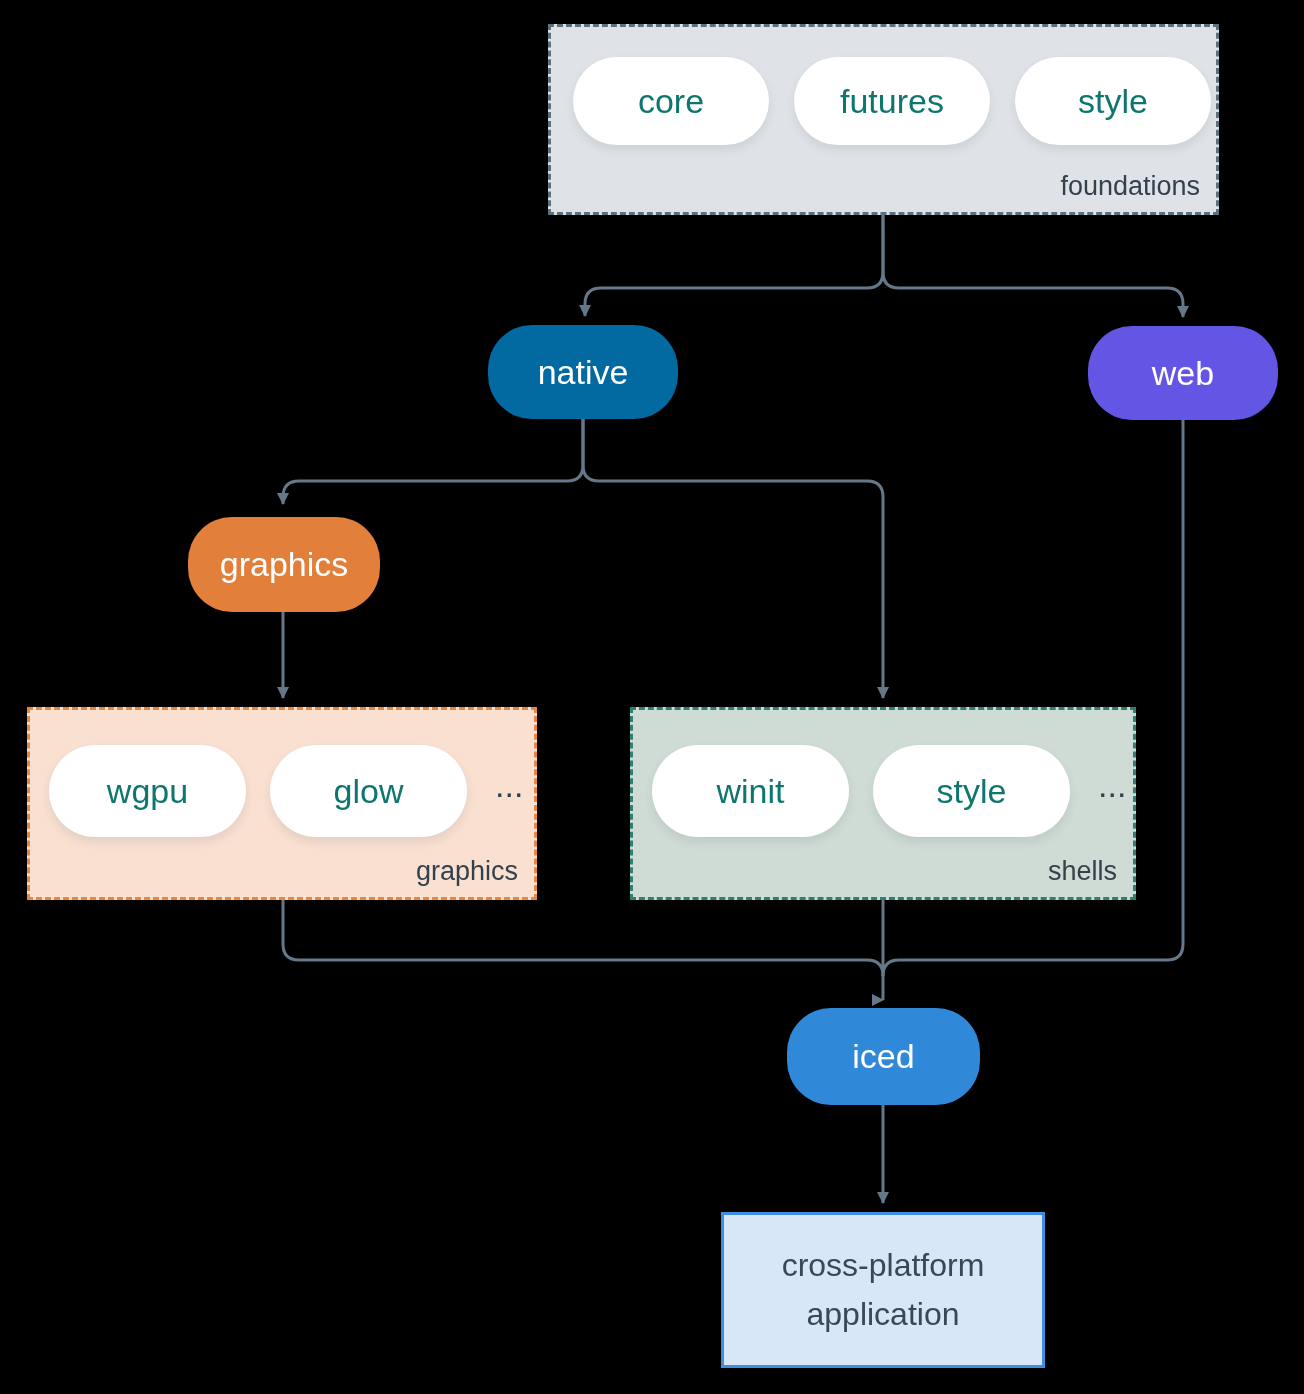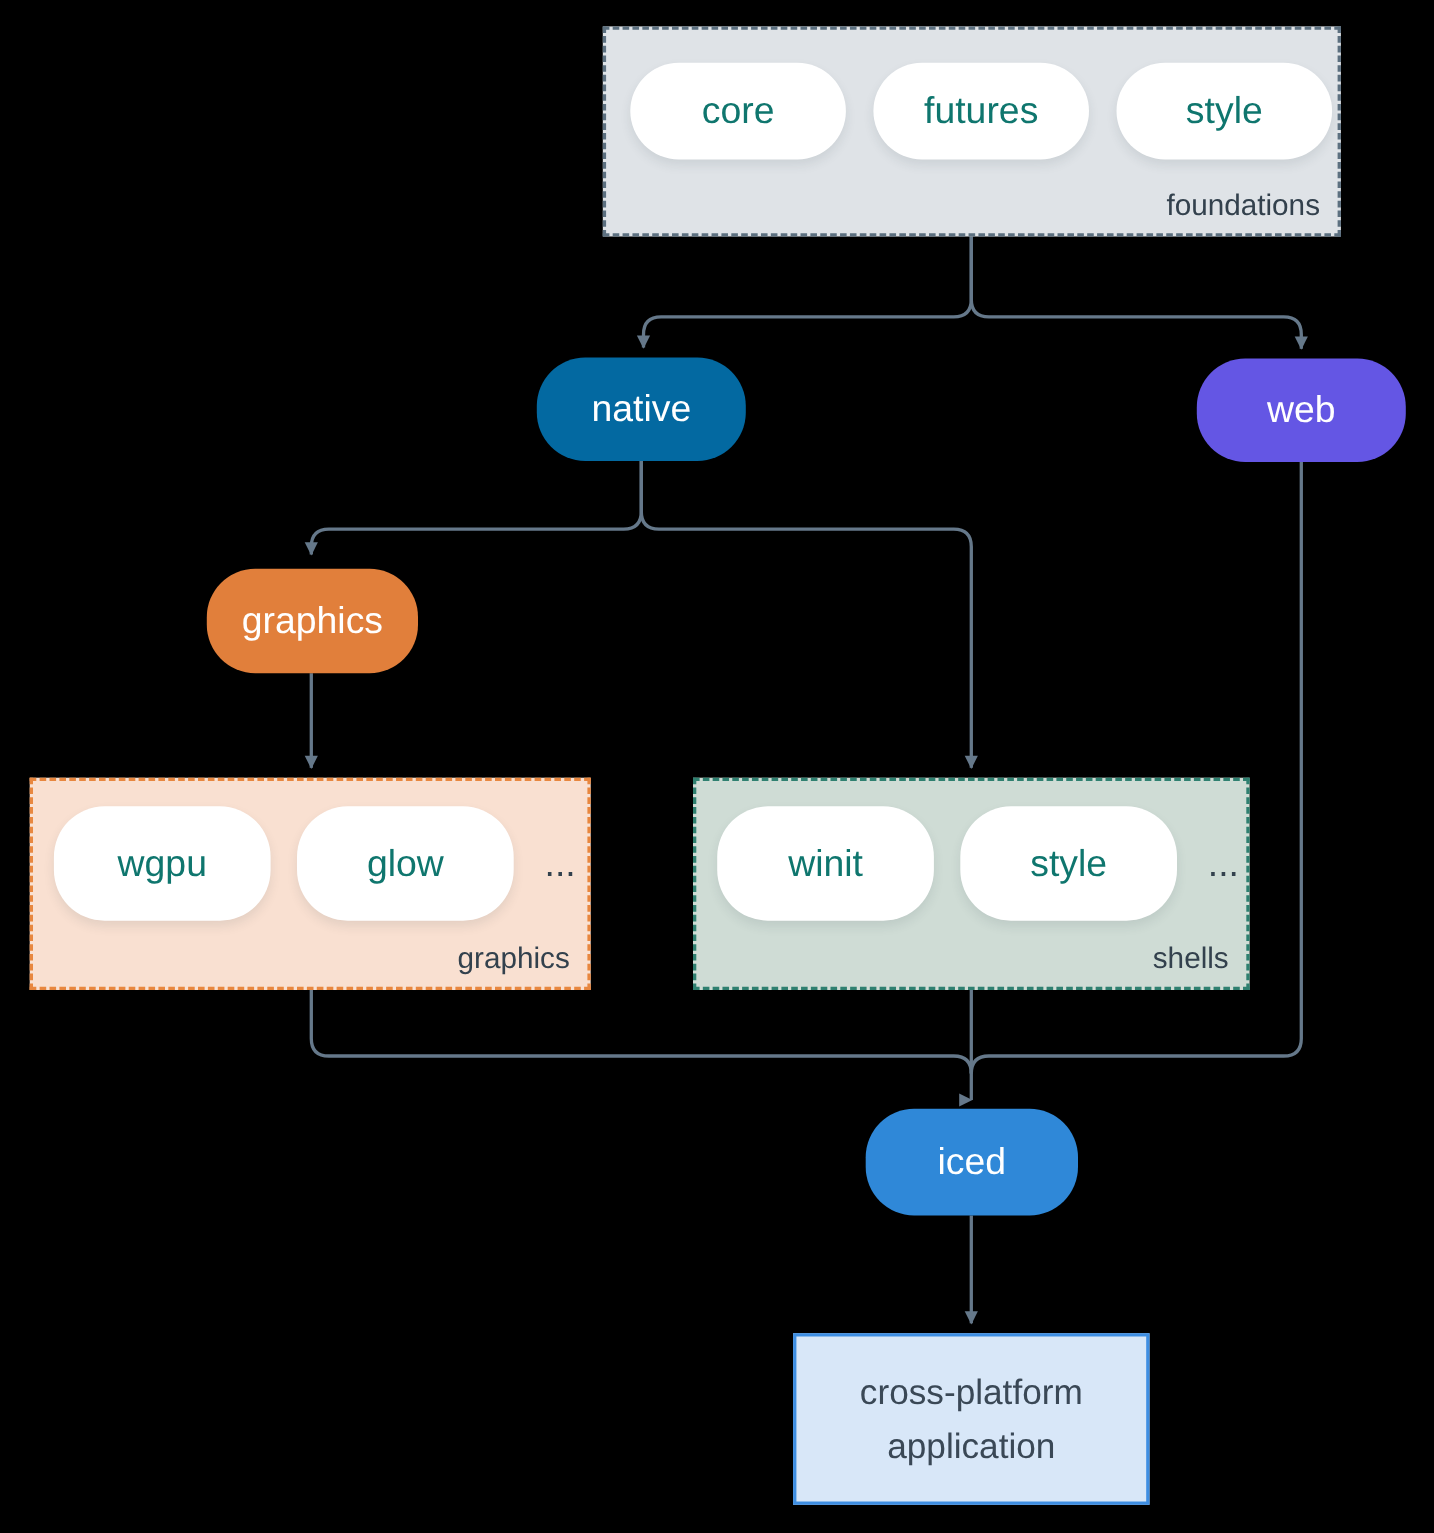--- a/index.html
+++ b/index.html
@@ -71,21 +71,21 @@
     background: #ffffff;
     border-radius: 46px;
     display: flex;
     align-items: center;
     justify-content: center;
     font-size: 34px;
     color: #0f766e;
     box-shadow: 0 5px 10px rgba(40, 60, 70, 0.10);
     flex: none;
   }
-  #renderers .crate-pill, #shells .crate-pill { width: 197px; height: 104px; }
+  #renderers .crate-pill, #shells .crate-pill { width: 197px; height: 92px; margin-top: 12px; }
   .ellipsis {
     font-size: 34px;
     color: #33414d;
     margin-left: 4px;
   }
 
   
   .node-pill {
     position: absolute;
     box-sizing: border-box;

